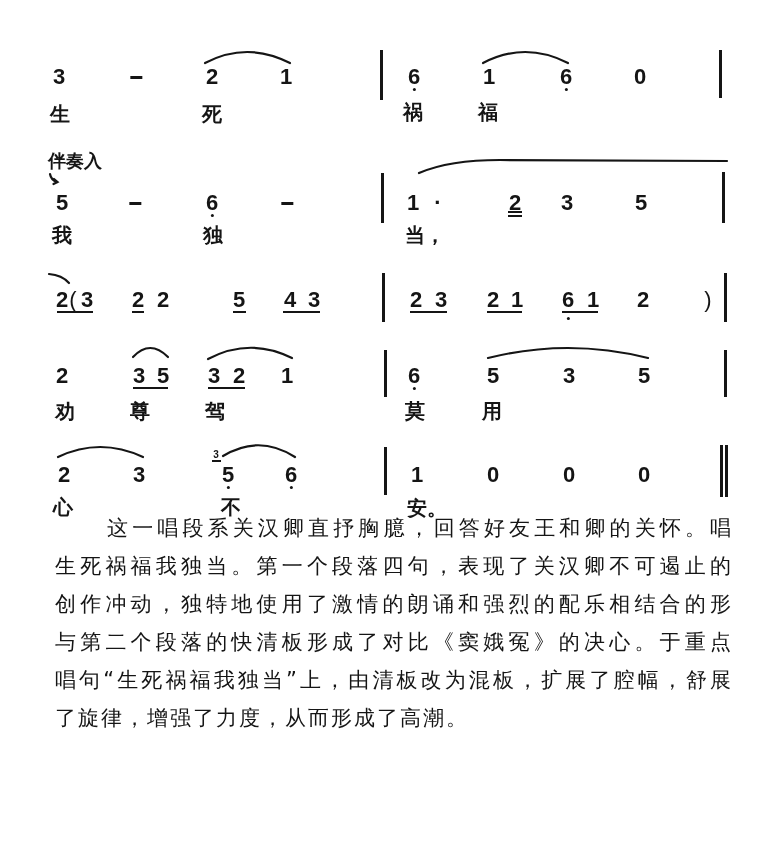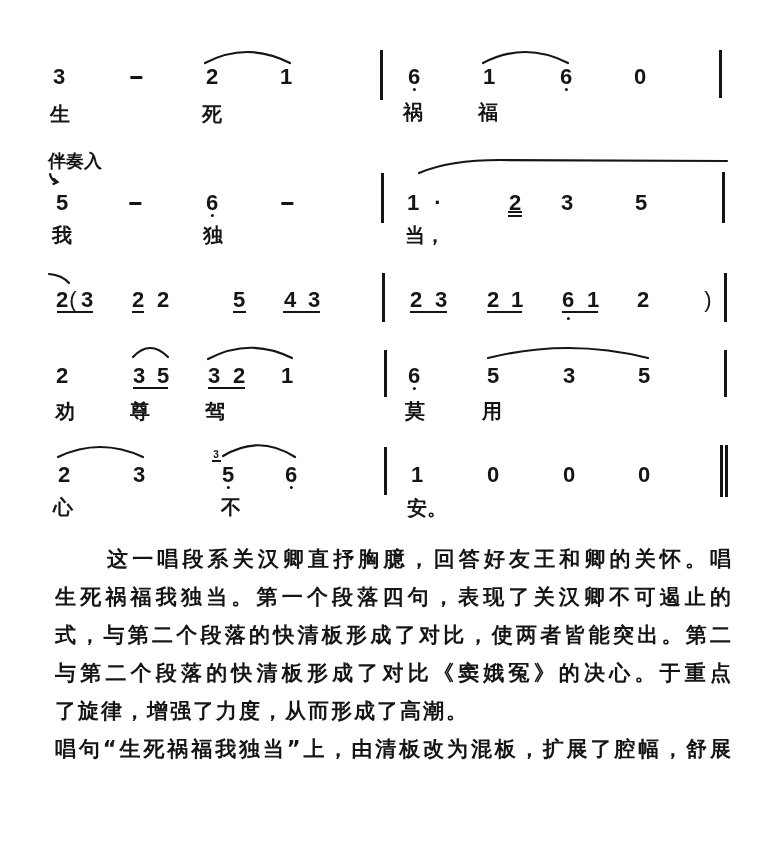--- a/index.html
+++ b/index.html
@@ -10,21 +10,21 @@
   .n.dash { color:transparent; }
   .n.dash::before { content:''; position:absolute; left:50%; margin-left:-6px; top:9.5px; width:12px; height:3px; background:#151515; }
   .n.paren { font-weight:normal; }
   .grace { position:absolute; font-family:"Liberation Sans", sans-serif; font-weight:bold; font-size:10px; line-height:10px; transform:translateX(-50%); }
   .beam { position:absolute; height:2px; background:#151515; }
   .bar { position:absolute; width:3px; background:#151515; }
   .ly { position:absolute; font-family:"DejaVu Sans", sans-serif; font-weight:bold; font-size:20px; line-height:20px; white-space:nowrap; }
   .cue { position:absolute; left:48px; top:152px; font-family:"DejaVu Sans", sans-serif; font-weight:bold; font-size:18px; line-height:18px; white-space:nowrap; }
   svg.arcs { position:absolute; left:0; top:0; width:772px; height:530px; pointer-events:none; }
   svg.arcs path { fill:none; stroke:#151515; stroke-width:2.2; stroke-linecap:round; }
-  .para { position:absolute; left:55px; top:540px; width:677px; font-family:"DejaVu Sans", sans-serif; font-weight:bold; font-size:21px; }
+  .para { position:absolute; left:55px; top:509px; width:677px; font-family:"DejaVu Sans", sans-serif; font-weight:normal; font-size:21px; }
   .pline { height:38px; line-height:38px; letter-spacing:1px; text-align:justify; text-align-last:justify; overflow:hidden; }
   .pline.first { padding-left:52px; }
   .pline.last { text-align:left; text-align-last:left; letter-spacing:2px; }
 </style>
 </head>
 <body>
 
 <div id="page">
 
   <div id="score">
@@ -136,19 +136,19 @@
     <div class="bar" style="left:720px;top:445px;height:52px"></div>
     <div class="bar" style="left:725px;top:445px;height:52px"></div>
     <span class="ly" style="left:53px;top:497px">心</span>
     <span class="ly" style="left:221px;top:497px">不</span>
     <span class="ly" style="left:407px;top:498px">安。</span>
   </div>
 
   <div class="para">
     <div class="pline first">这一唱段系关汉卿直抒胸臆，回答好友王和卿的关怀。唱</div>
     <div class="pline">生死祸福我独当。第一个段落四句，表现了关汉卿不可遏止的</div>
-    <div class="pline">式，与第二个段落的快清板形成了对比，使两者皆能突出。第二</div>
+    <div class="pline">创作冲动，独特地使用了激情的朗诵和强烈的配乐相结合的形</div>
     <div class="pline">与第二个段落的快清板形成了对比《窦娥冤》的决心。于重点</div>
+    <div class="pline">唱句“生死祸福我独当”上，由清板改为混板，扩展了腔幅，舒展</div>
     <div class="pline last">了旋律，增强了力度，从而形成了高潮。</div>
-    <div class="pline">唱句“生死祸福我独当”上，由清板改为混板，扩展了腔幅，舒展</div>
   </div>
 
 </div>
 
 </body></html>

